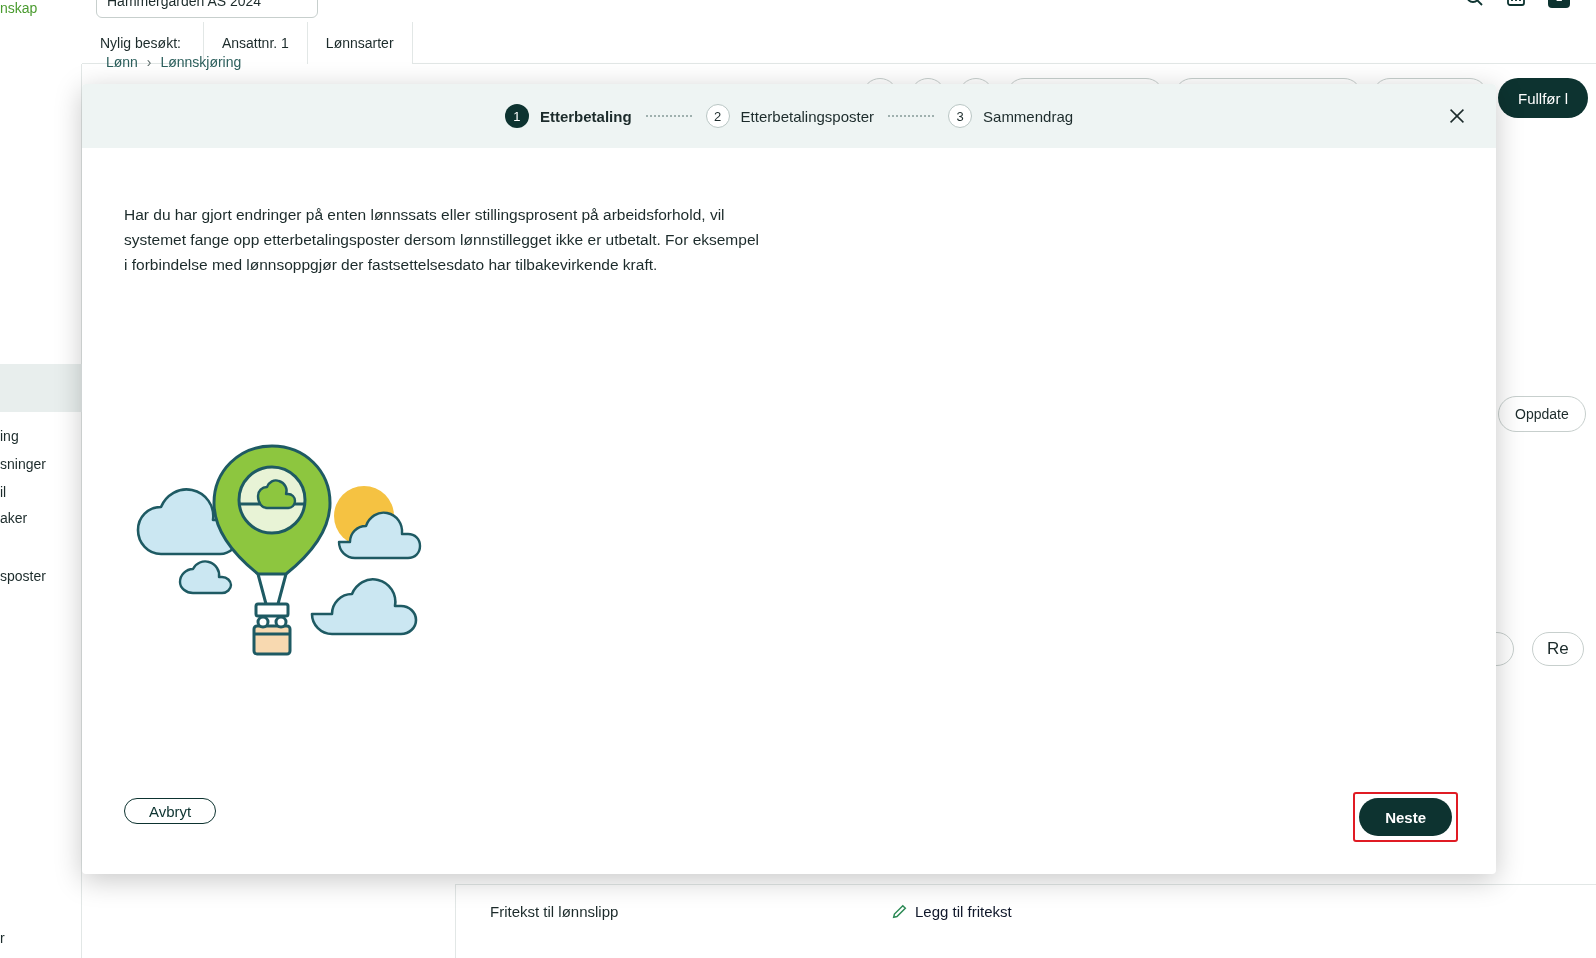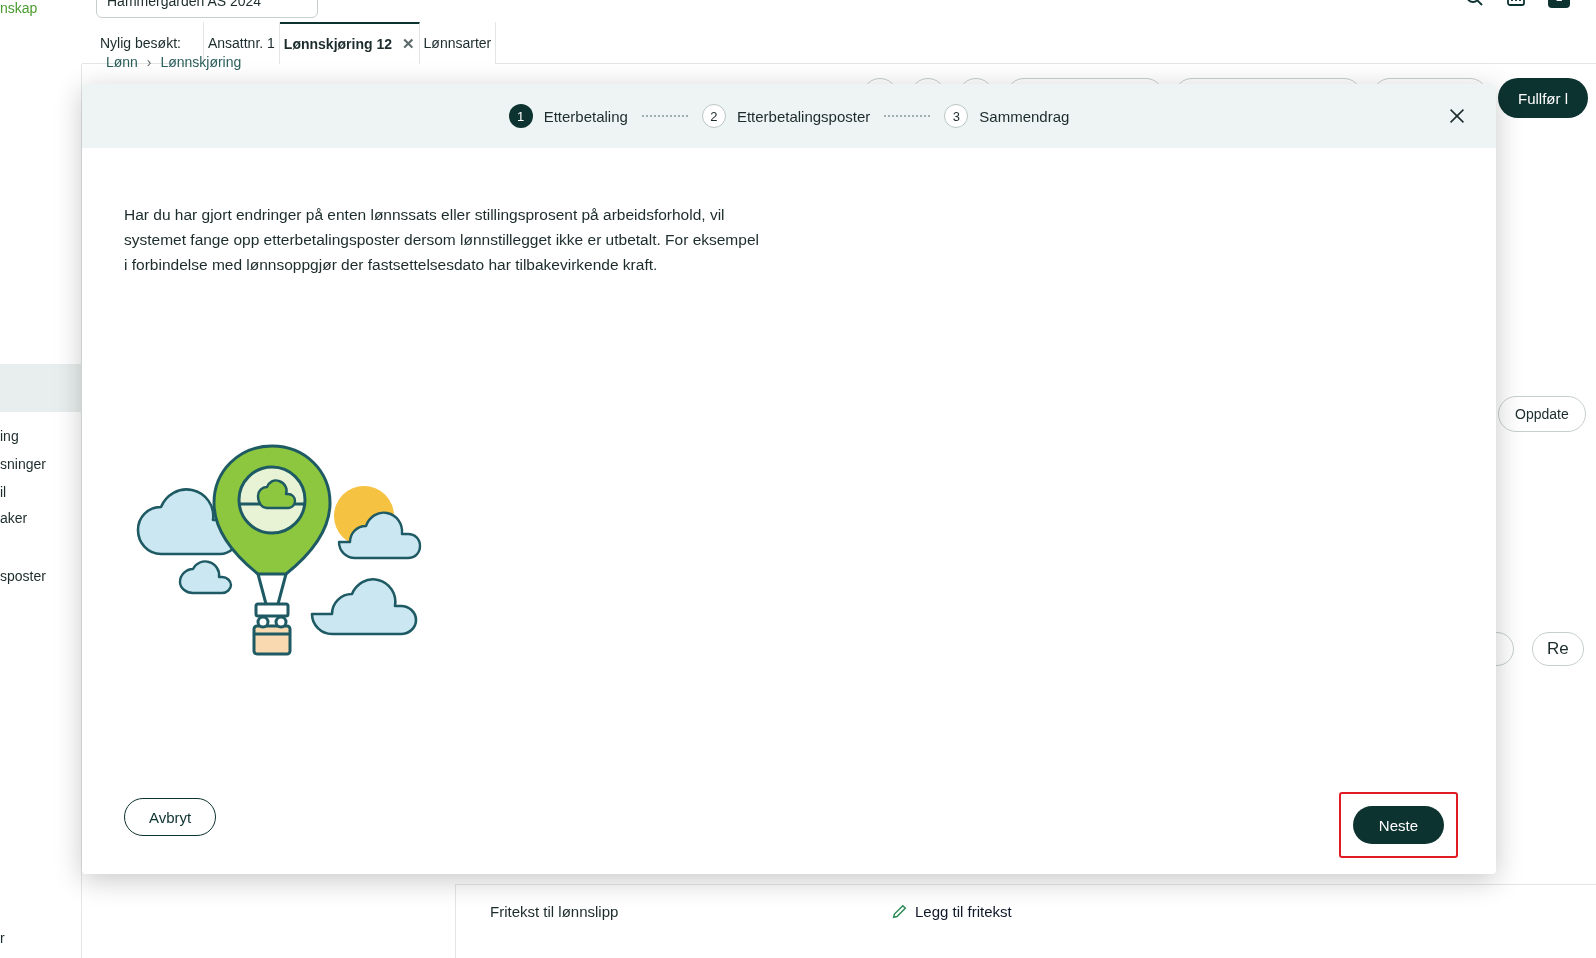--- a/index.html
+++ b/index.html
@@ -53,21 +53,21 @@
     border-bottom: 1px solid #e2e7e6;
     display: flex; align-items: center;
     padding-left: 18px;
     gap: 0px;
   }
   .tabstrip .recent-label {
     font-size: 14px; color: #1c2b2b; margin-right: 22px; white-space: nowrap;
   }
   .tab {
     height: 42px; display: flex; align-items: center; gap: 10px;
-    padding: 0 4px;
+    padding: 0 18px;
     font-size: 14px; color: #1c2b2b;
     border-right: 1px solid #e2e7e6;
     background: #ffffff;
     white-space: nowrap;
   }
   .tab:first-of-type { border-left: 1px solid #e2e7e6; }
   .tab.active {
     background: #ffffff;
     border-top: 2px solid #0d3330;
     font-weight: bold;
@@ -170,21 +170,21 @@
   .steps { display: flex; align-items: center; gap: 0; }
   .step { display: flex; align-items: center; gap: 11px; }
   .step .num {
     width: 24px; height: 24px; border-radius: 50%;
     display: flex; align-items: center; justify-content: center;
     font-size: 13px;
   }
   .step.active .num { background: #0d3330; color: #ffffff; }
   .step .num.inactive { background: #ffffff; color: #1c2b2b; border: 1px solid #b9c6c4; }
   .step .lbl { font-size: 15px; color: #1c2b2b; white-space: nowrap; }
-  .step.active .lbl { font-weight: normal; }
+  .step.active .lbl { font-weight: bold; }
   .step-sep {
     width: 46px; height: 0;
     border-top: 2px dotted #9fb0ae;
     margin: 0 14px;
   }
   .modal-close {
     position: absolute; right: 26px; top: 50%; transform: translateY(-50%);
     width: 26px; height: 26px; color: #1c2b2b;
     display: flex; align-items: center; justify-content: center;
   }
@@ -205,29 +205,30 @@
     margin: 0;
   }
 
   .illus { position: absolute; left: 50px; top: 290px; }
 
   .modal-footer {
     position: absolute; left: 0; right: 0; bottom: 0; height: 96px;
   }
   .btn-avbryt {
     position: absolute; left: 42px; top: 20px;
-    height: 38px; padding: 0 24px;
+    height: 26px; padding: 0 24px;
     border: 1px solid #0d3330; border-radius: 999px;
     background: #fff; color: #0d3330; font-size: 15px;
     display: flex; align-items: center;
   }
   .neste-wrap {
     position: absolute; right: 38px; top: 14px;
     border: 2px solid #e01b24; border-radius: 3px;
-    padding: 12px;
+    padding: 4px;
+    font-weight: bold;
   }
   .btn-neste {
     height: 38px; padding: 0 26px;
     border-radius: 999px; background: #0d3330; color: #fff;
     font-size: 15px; display: flex; align-items: center; justify-content: center;
   }
 </style>
 </head>
 <body>
 
@@ -253,24 +254,20 @@
       </span>
       <span class="badge-ic">1</span>
     </div>
   </div>
 
   <div class="tabstrip">
     <span class="recent-label">Nylig besøkt:</span>
     <div class="tab">
       <span>Ansattnr. 1</span>
     </div>
-    <div class="tab active">
-      <span>Lønnskjøring 12</span>
-      <span class="x">✕</span>
-    </div>
     <div class="tab">
       <span>Lønnsarter</span>
     </div>
   </div>
 
   <div class="breadcrumb">
     <span>Lønn</span>
     <span class="sep">›</span>
     <span>Lønnskjøring</span>
   </div>

